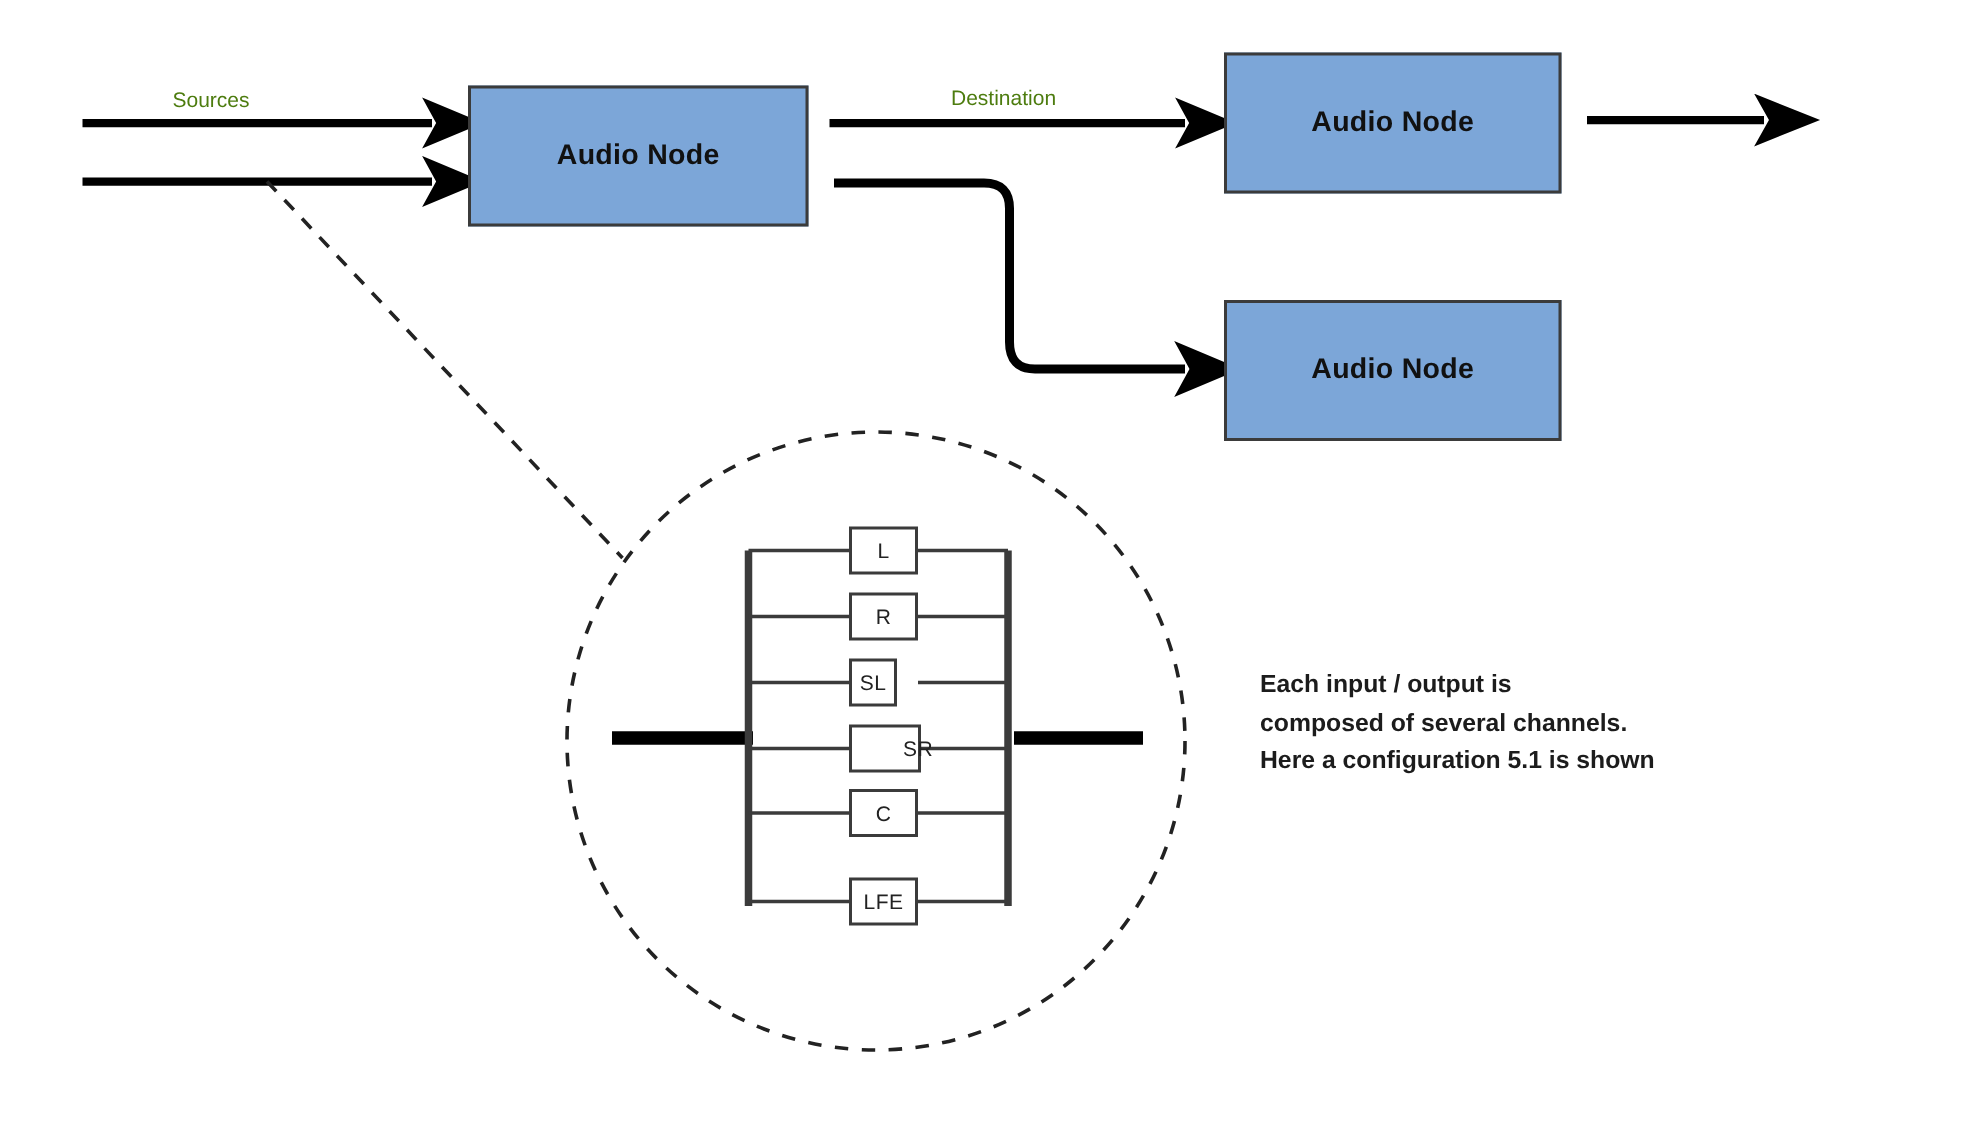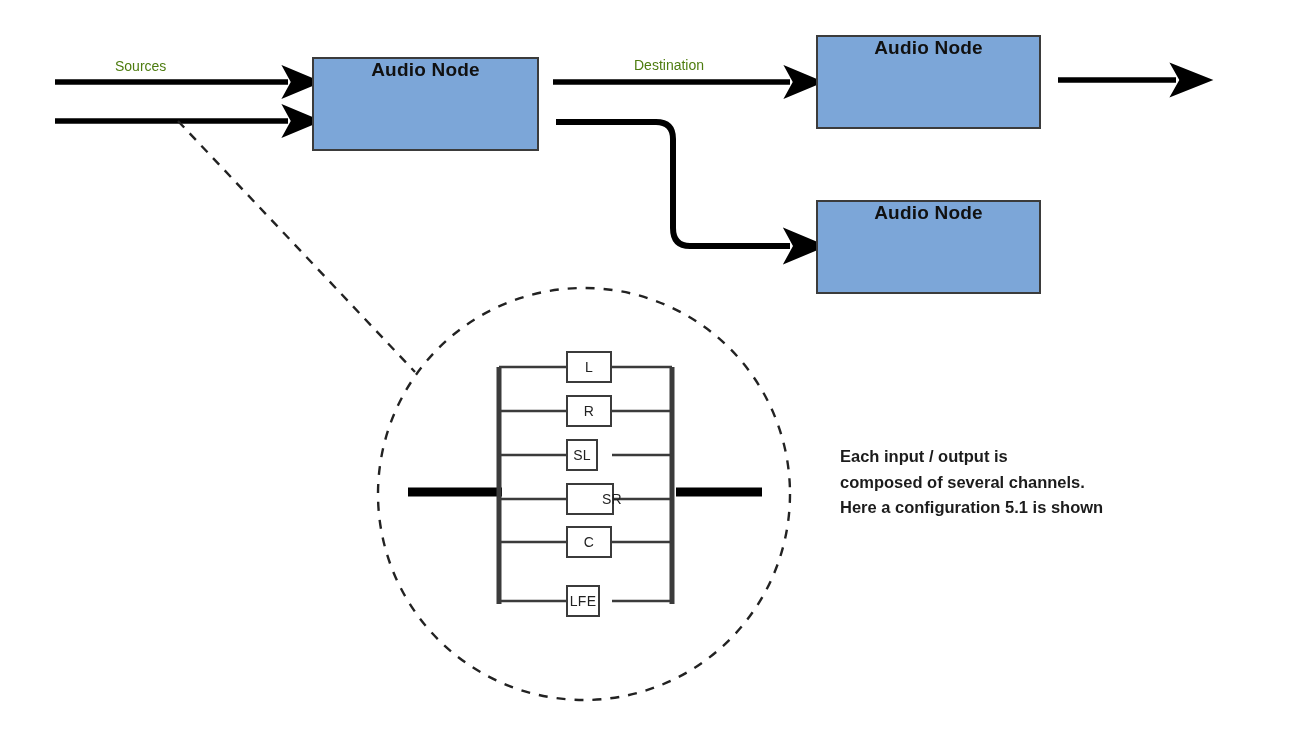--- a/index.html
+++ b/index.html
@@ -23,20 +23,21 @@
     left: 0;
     top: 0;
     width: 1308px;
     height: 750px;
   }
   .node-box {
     position: absolute;
     box-sizing: border-box;
     border: 2px solid #3b3b3b;
     display: flex;
+    align-items: center;
     justify-content: center;
     font-family: "Liberation Sans", sans-serif;
     font-weight: bold;
     font-size: 19px;
     color: #111111;
     letter-spacing: 0.2px;
   }
   .edge-label {
     position: absolute;
     font-family: "Liberation Sans", sans-serif;
@@ -143,21 +144,21 @@
   </div>
   <div class="chan-box" style="left:566px; top:439px; width:32px; height:32px;">
     <span>SL</span>
   </div>
   <div class="chan-box" style="left:566px; top:483px; width:46px; height:32px;padding-left:44px;">
     <span>SR</span>
   </div>
   <div class="chan-box" style="left:566px; top:526px; width:46px; height:32px;">
     <span>C</span>
   </div>
-  <div class="chan-box" style="left:566px; top:585px; width:34px; height:32px;">
+  <div class="chan-box" style="left:566px; top:585px; width:46px; height:32px;">
     <span>LFE</span>
   </div>
 
   <div id="caption">Each input / output is
 composed of several channels.
 Here a configuration 5.1 is shown</div>
 
 </div>
 
 </body></html>

